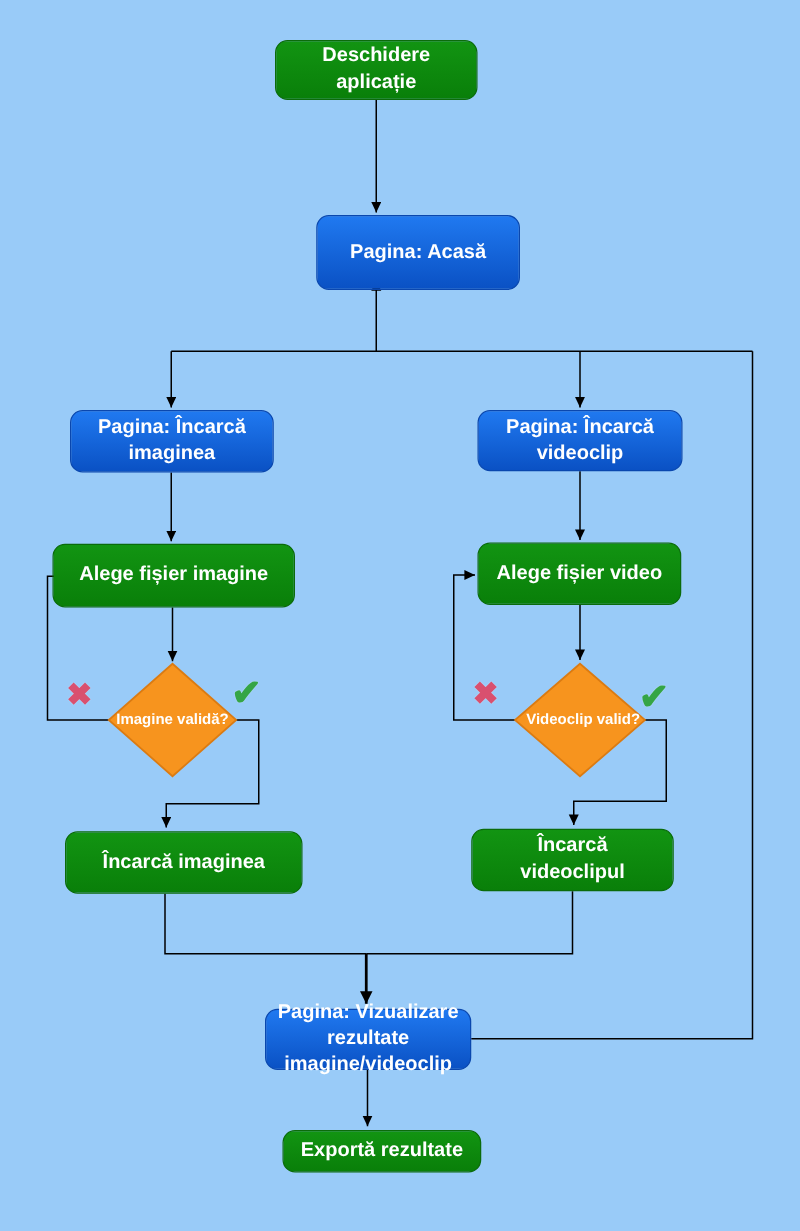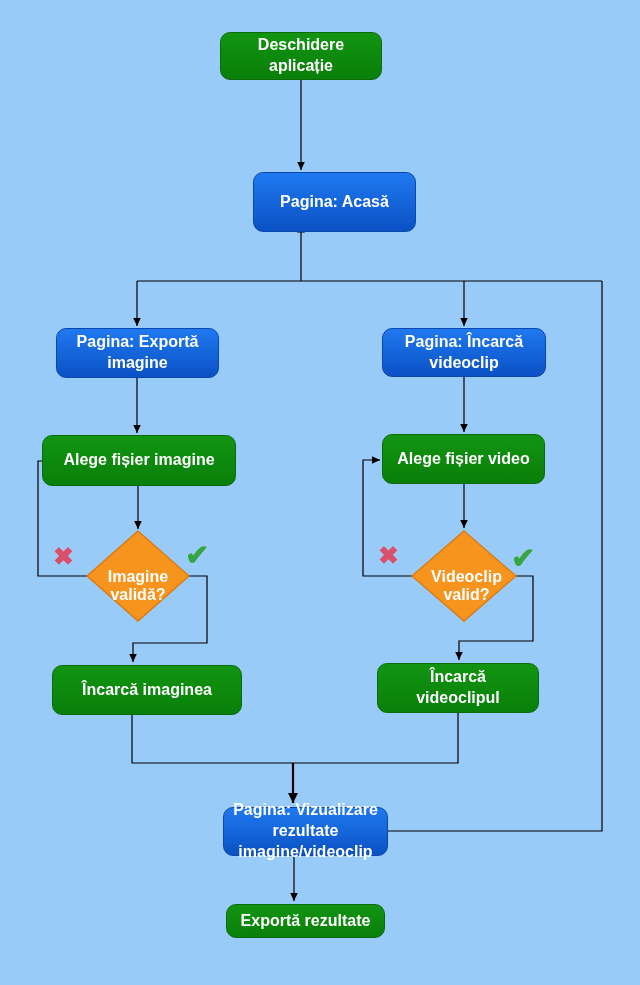--- a/index.html
+++ b/index.html
@@ -25,21 +25,21 @@
   }
   .process{
     background:linear-gradient(180deg, var(--process-top), var(--process-bottom));
     border:1px solid var(--process-border);
   }
   .page{
     background:linear-gradient(180deg, var(--page-top), var(--page-bottom));
     border:1px solid var(--page-border);
   }
   .diamond-label{
-    position:absolute; color:var(--label); font-size:16px; font-weight:600;
+    position:absolute; color:var(--label); font-size:12px; font-weight:600;
     text-align:center; pointer-events:none;
   }
   .mark{
     position:absolute; font-weight:700; line-height:1;
     text-shadow:0 0 1px rgba(255,255,255,.5);
   }
   .mark.x{color:var(--invalid-x); font-size:25px;}
   .mark.check{color:var(--valid-check); font-size:29px;}
 </style>
 </head>
@@ -77,37 +77,37 @@
     <polyline points="294,856 294,901" marker-end="url(#arr)"></polyline>
 
     <polygon points="138,531 189,576 138,621 87,576" style="fill:var(--decision-fill); stroke:var(--decision-border); stroke-width:1.4;"></polygon>
     <polygon points="464,531 516,576 464,621 412,576" style="fill:var(--decision-fill); stroke:var(--decision-border); stroke-width:1.4;"></polygon>
   </svg>
 
   <div class="node process" style="left:220px; top:32px;  width:162px; height:48px;">Deschidere aplicație</div>
 
   <div class="node page" style="left:220px; top:172px; width:163px; height:60px;margin-left:33px;">Pagina: Acasă</div>
 
-  <div class="node page" style="left:56px;  top:328px; width:163px; height:50px;">Pagina: Exportă imagine</div>
+  <div class="node page" style="left:56px;  top:328px; width:163px; height:50px;">Pagina: Încarcă imaginea</div>
 
   <div class="node page" style="left:382px; top:328px; width:164px; height:49px;">Pagina: Încarcă videoclip</div>
 
   <div class="node process" style="left:42px;  top:435px; width:194px; height:51px;">Alege fișier imagine</div>
 
   <div class="node process" style="left:382px; top:434px; width:163px; height:50px;">Alege fișier video</div>
 
   <div class="diamond-label" style="left:87px;  top:568px; width:102px;">Imagine validă?</div>
 
   <div class="diamond-label" style="left:397px; top:568px; width:107px;margin-left:16px;">Videoclip valid?</div>
 
   <div class="node process" style="left:52px;  top:665px; width:190px; height:50px;">Încarcă imaginea</div>
 
   <div class="node process" style="left:377px; top:663px; width:162px; height:50px;border-radius:10px;">Încarcă videoclipul</div>
 
-  <div class="node page" style="left:212px; top:807px; width:165px; height:49px;margin-left:11px;">Pagina: Vizualizare rezultate imagine/videoclip</div>
+  <div class="node page" style="left:212px; top:807px; width:165px; height:49px;">Pagina: Vizualizare rezultate imagine/videoclip</div>
 
   <div class="node process" style="left:226px; top:904px; width:159px; height:34px;">Exportă rezultate</div>
 
   <div class="mark x" style="left:53px;  top:544px;">✖</div>
   <div class="mark check" style="left:185px; top:541px;">✔</div>
   <div class="mark x" style="left:378px; top:543px;">✖</div>
   <div class="mark check" style="left:511px; top:544px;">✔</div>
 
 </div>
 

